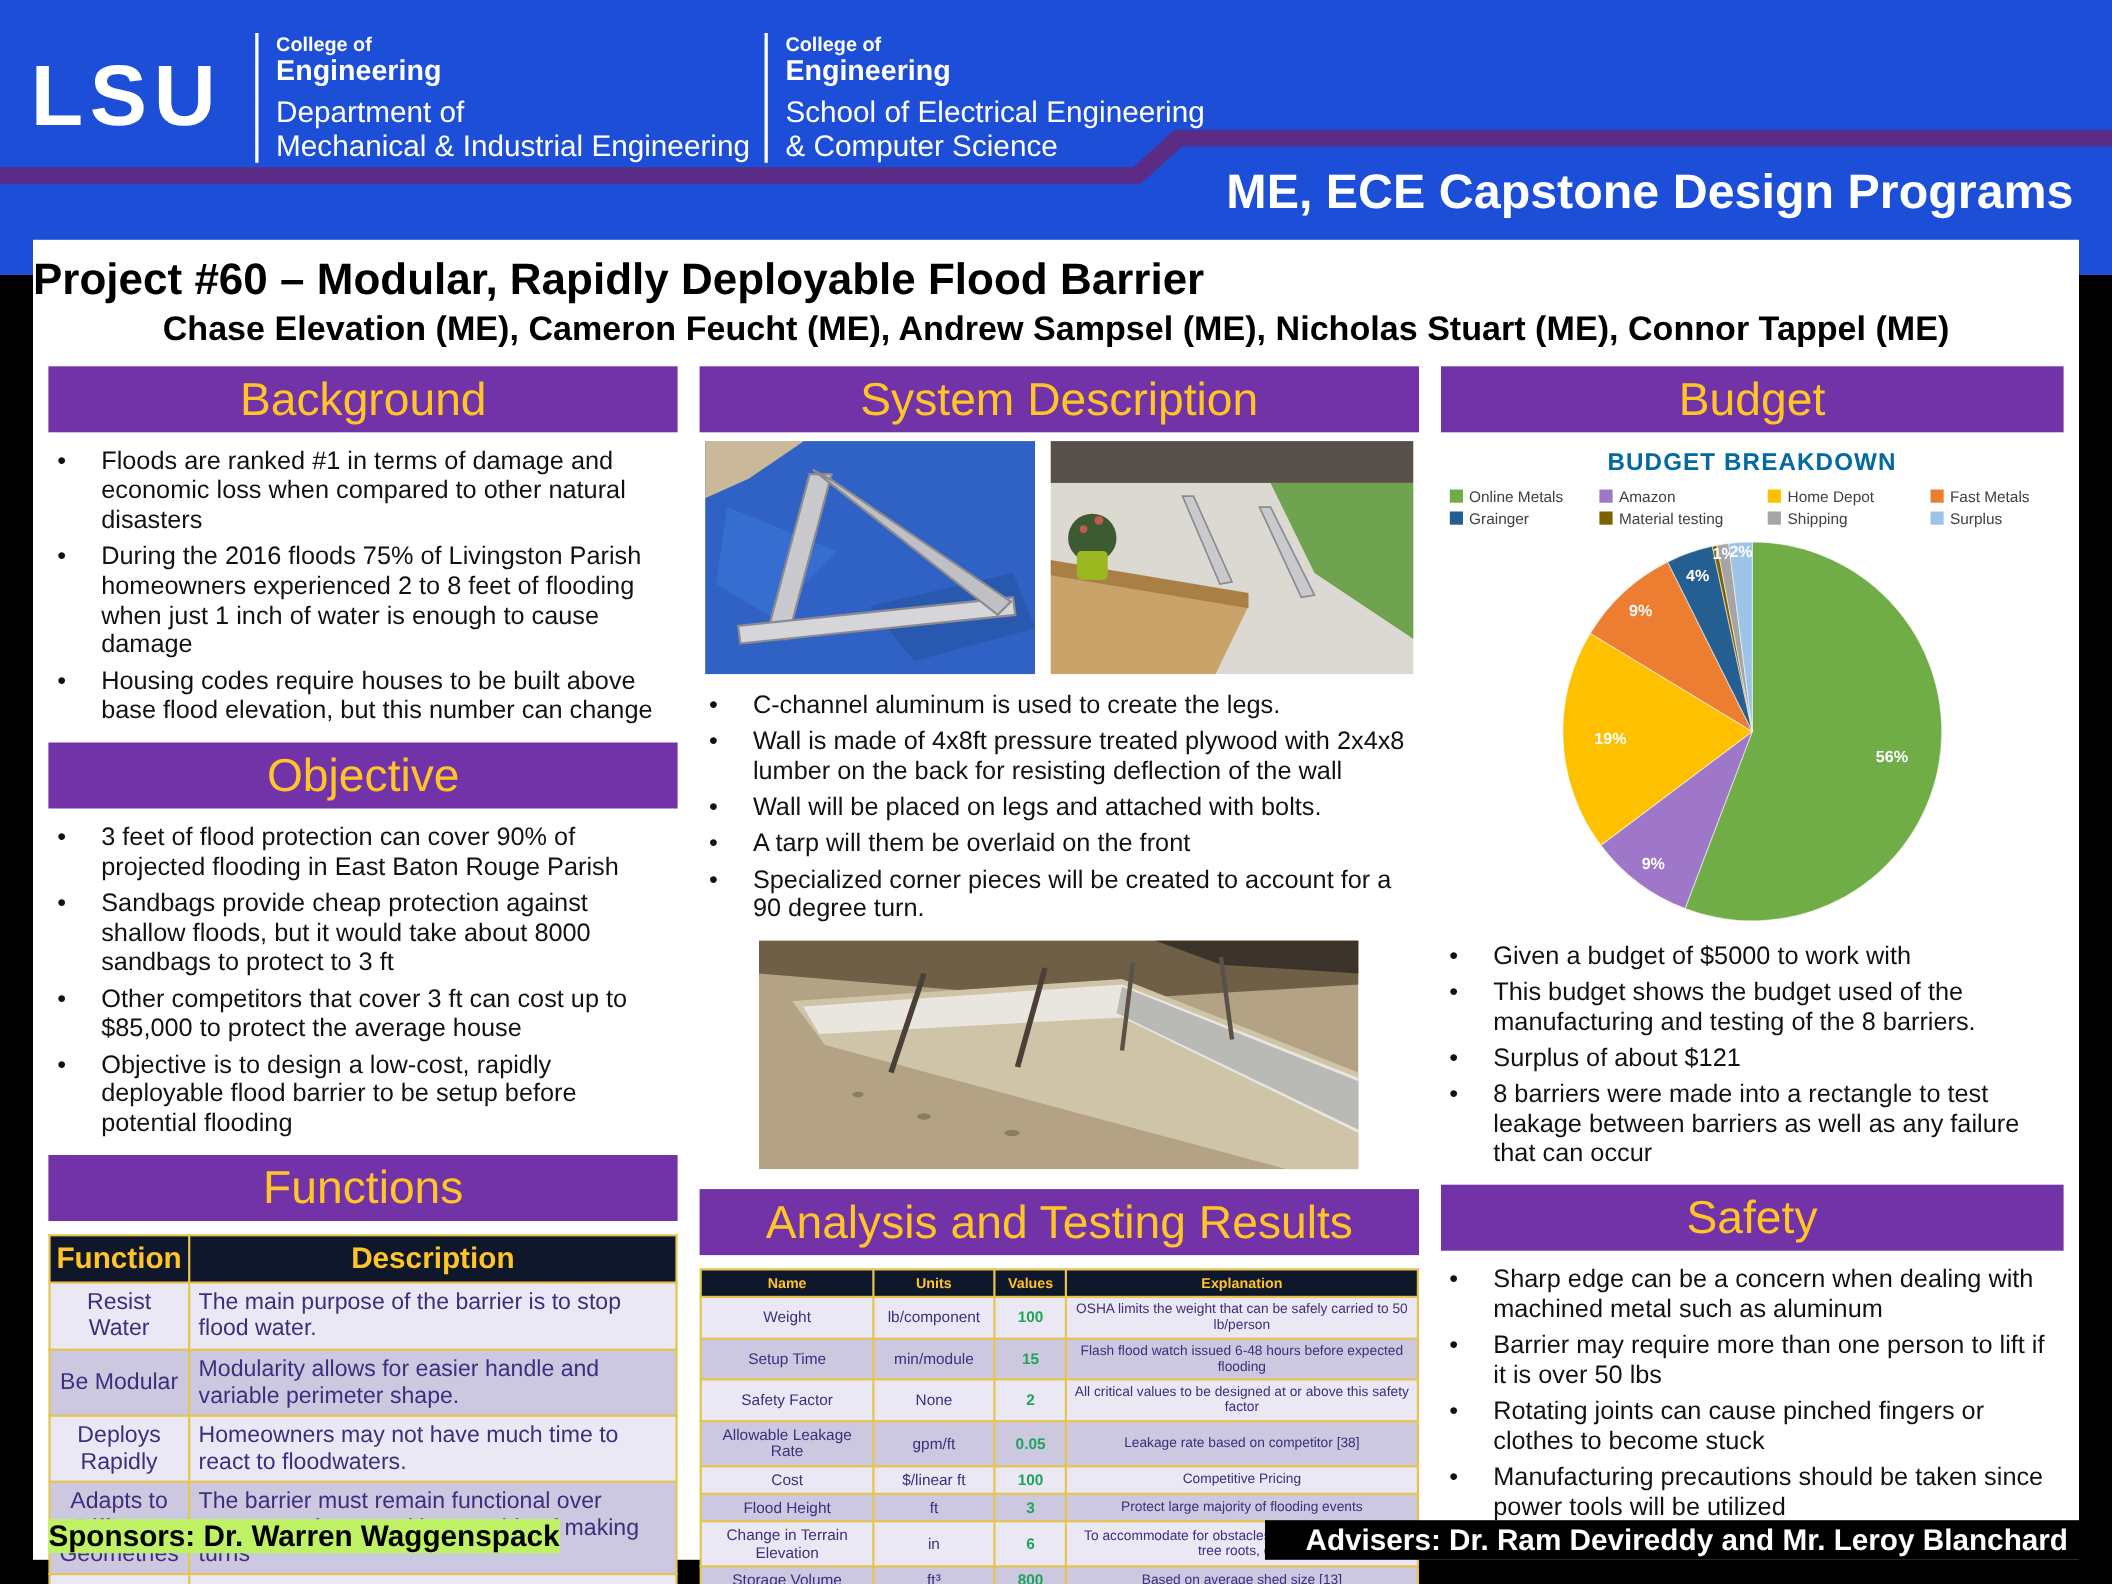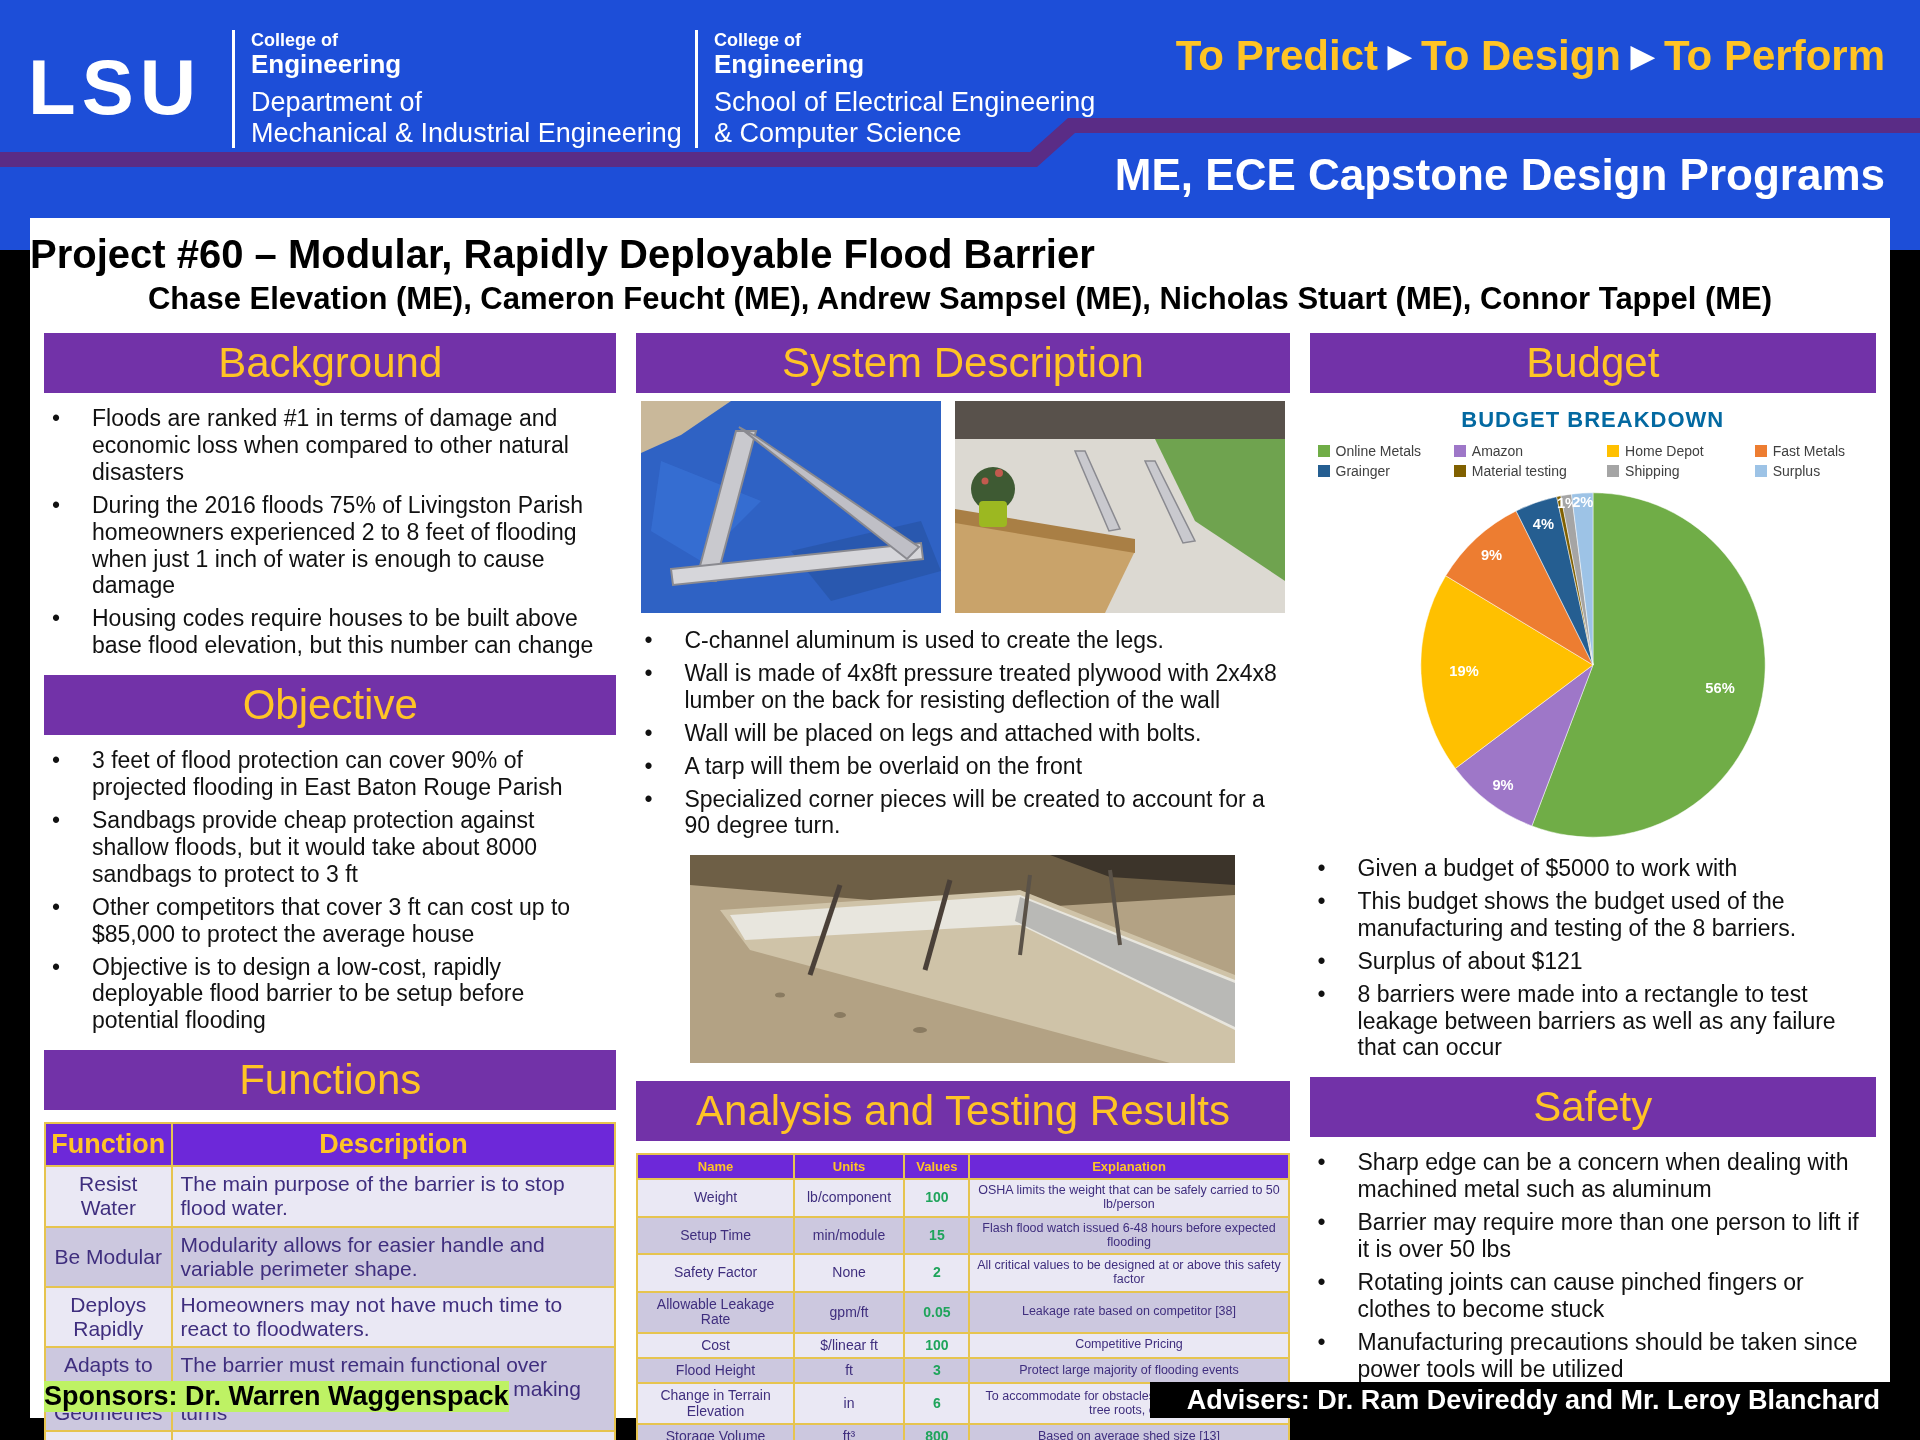--- a/index.html
+++ b/index.html
@@ -25,21 +25,21 @@
   .col{display:flex;flex-direction:column;}
   .col-left{width:575px;}
   .col-mid{width:656px;}
   .col-right{width:569px;}
   .sec-head{background:#7232A8;color:#FFC425;font-size:42px;text-align:center;height:60px;line-height:60px;margin-bottom:8px;}
   ul.bullets{list-style:none;margin:4px 0 10px 0;padding:0;}
   ul.bullets li{position:relative;padding-left:48px;font-size:23px;line-height:1.17;margin-bottom:6px;color:#111;}
   ul.bullets li::before{content:"•";position:absolute;left:8px;top:0;}
   
   table.ptable{width:100%;border-collapse:collapse;border:2px solid #E6C44F;margin-top:4px;}
-  table.ptable th{background:#6d28d9;color:#FFC425;font-weight:bold;border:2px solid #E6C44F;}
+  table.ptable th{background:#0f172a;color:#FFC425;font-weight:bold;border:2px solid #E6C44F;}
   table.ptable td{color:#3F2E7E;border:2px solid #E6C44F;text-align:center;}
   table.ptable tr:nth-child(odd) td{background:#EAE8F4;}
   table.ptable tr:nth-child(even) td{background:#CCC8DF;}
   .func-table th{font-size:27px;padding:5px;}
   .func-table td{font-size:21px;padding:5px 8px;line-height:1.15;}
   .func-table td.desc{text-align:left;}
   .func-table .c-func{width:21%;}
   
   .an-table th{font-size:13px;padding:4px;}
   .an-table td{font-size:14px;padding:4px 5px;line-height:1.1;}
@@ -69,23 +69,20 @@
     <div class="l1">College of</div>
     <div class="l2">Engineering</div>
     <div class="l3">Department of</div>
     <div class="l4">Mechanical &amp; Industrial Engineering</div>
   </div>
   <div class="dept dept2">
     <div class="l1">College of</div>
     <div class="l2">Engineering</div>
     <div class="l3">School of Electrical Engineering</div>
     <div class="l4">&amp; Computer Science</div>
-  </div>
-  <div class="motto">
-    <span>To Predict</span><span class="sep">▶</span><span>To Design</span><span class="sep">▶</span><span>To Perform</span>
   </div>
   <svg class="band-svg" viewBox="0 0 1920 70" preserveAspectRatio="none">
     <polygon points="0,42 1030,42 1068,8 1920,8 1920,23 1075,23 1037,57 0,57" fill="#5A2C86"></polygon>
   </svg>
   <div class="program-line">ME, ECE Capstone Design Programs</div>
 </div>
 
 <div class="poster">
   <div class="poster-title">Project #60 – Modular, Rapidly Deployable Flood Barrier</div>
   <div class="poster-authors">Chase Elevation (ME), Cameron Feucht (ME), Andrew Sampsel (ME), Nicholas Stuart (ME), Connor Tappel (ME)</div>

